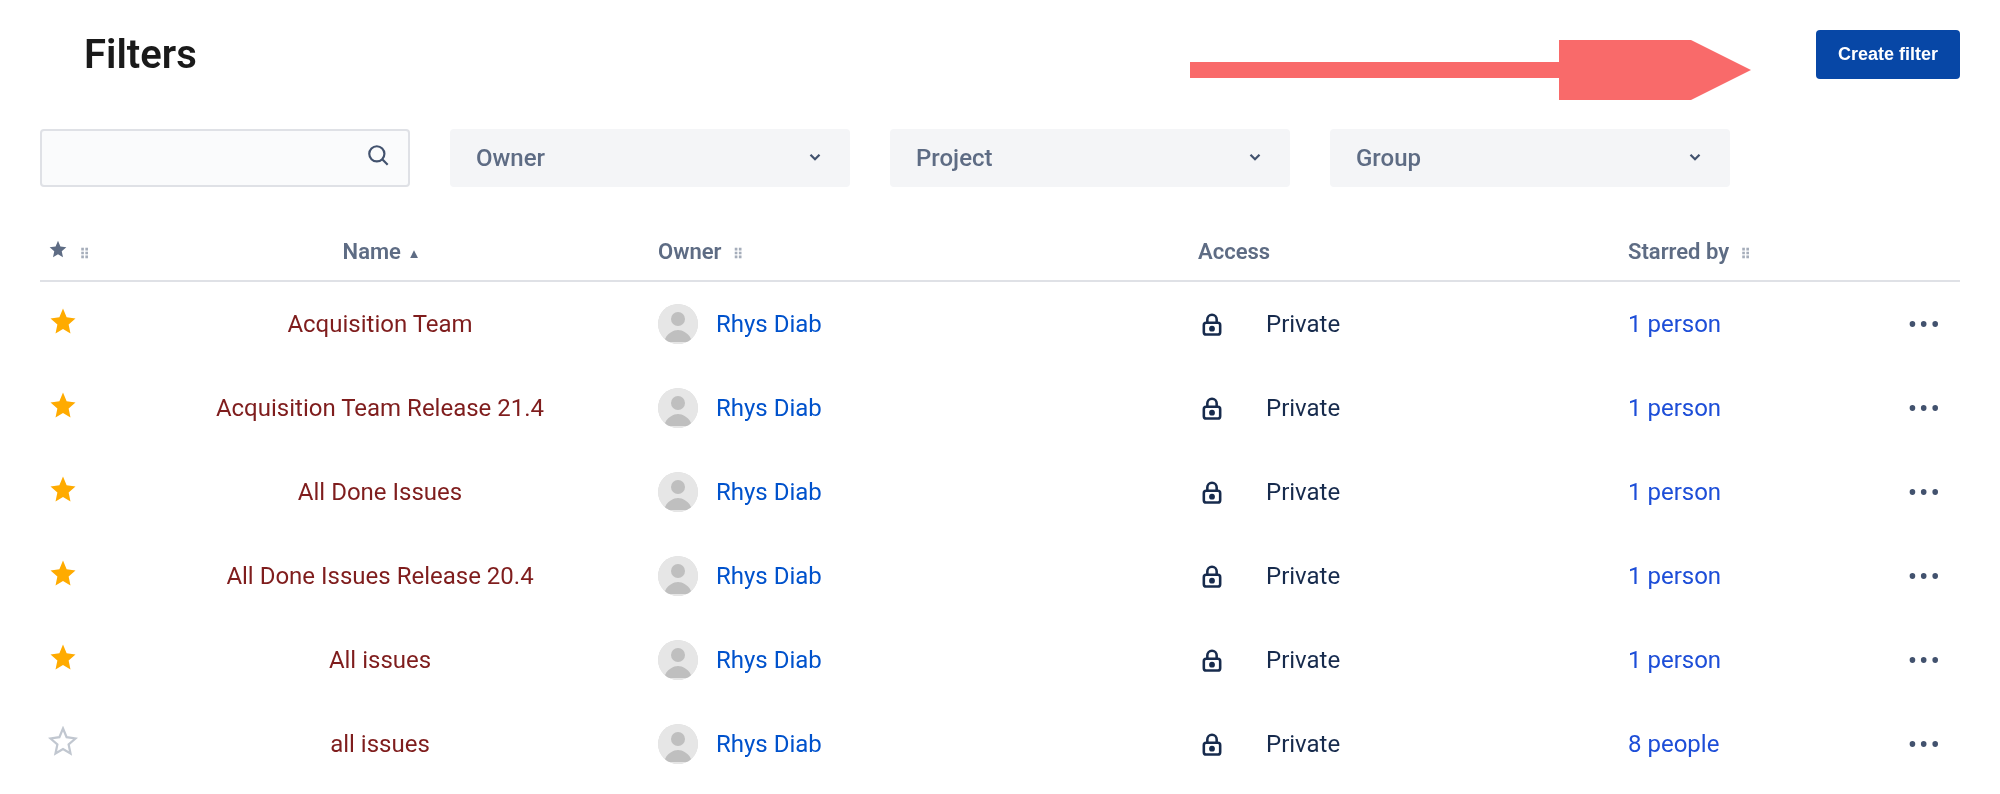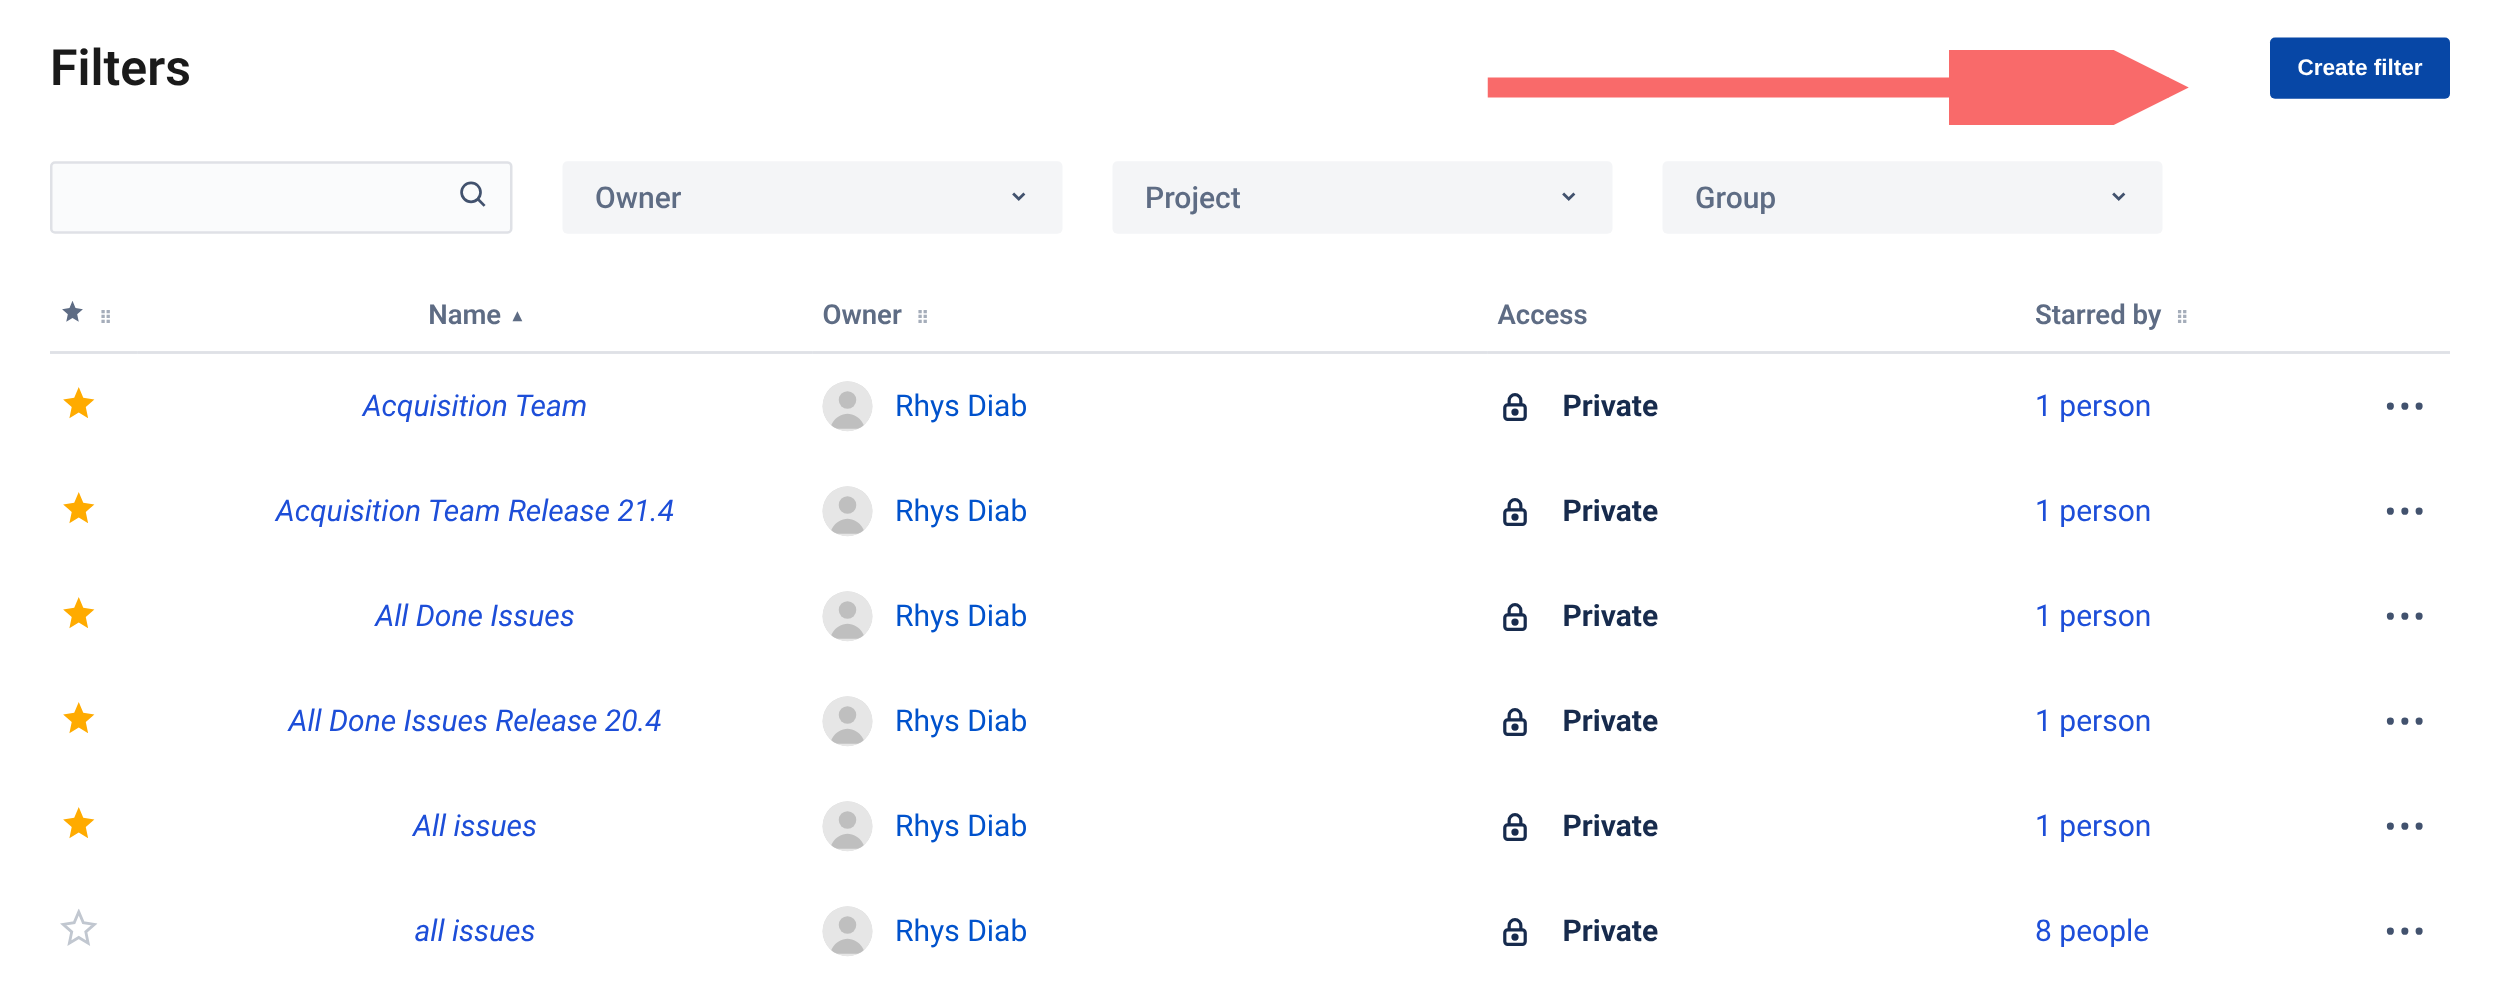--- a/index.html
+++ b/index.html
@@ -14,20 +14,21 @@
     display: flex;
     align-items: center;
     justify-content: space-between;
     margin-bottom: 50px;
     position: relative;
   }
   .page-title {
     font-size: 40px;
     font-weight: 600;
     color: #1a1a1a;
+    margin-left: 44px;
   }
   .create-btn {
     background: #0747a6;
     color: #fff;
     border: none;
     border-radius: 4px;
     padding: 14px 22px;
     font-size: 18px;
     font-weight: 600;
     cursor: pointer;
@@ -101,34 +102,33 @@
     vertical-align: middle;
   }
   .col-star { width: 70px; text-align:left; }
   .col-name { width: 540px; text-align: center; }
   .col-owner { width: 540px; }
   .col-access { width: 430px; }
   .col-starred { width: 260px; }
   .col-actions { width: 80px; text-align:right; }
   .star-icon { cursor:pointer; display:inline-block; }
   .filter-name {
-    color: #1d4ed8;
+    color: #7f1d1d;
     cursor: pointer;
-    font-style: italic;
   }
   .owner-cell {
     display:flex; align-items:center; gap:18px;
   }
   .avatar {
     width:40px; height:40px; border-radius:50%; background:#ddd;
     display:inline-flex; align-items:center; justify-content:center;
     overflow:hidden;
   }
   .owner-name { color:#0052CC; cursor:pointer;text-align:right; }
-  .access-cell { display:flex; align-items:center; gap:24px; color:#172B4D;font-weight:bold; }
+  .access-cell { display:flex; align-items:center; gap:40px; color:#172B4D; }
   .lock-icon { display:inline-flex; }
   .starred-by { color:#1d4ed8; }
   .more-btn {
     cursor:pointer; color:#42526E; font-size:28px; letter-spacing:2px;
     text-align:right; padding-right:10px;
   }
 </style>
 </head>
 <body>
 

